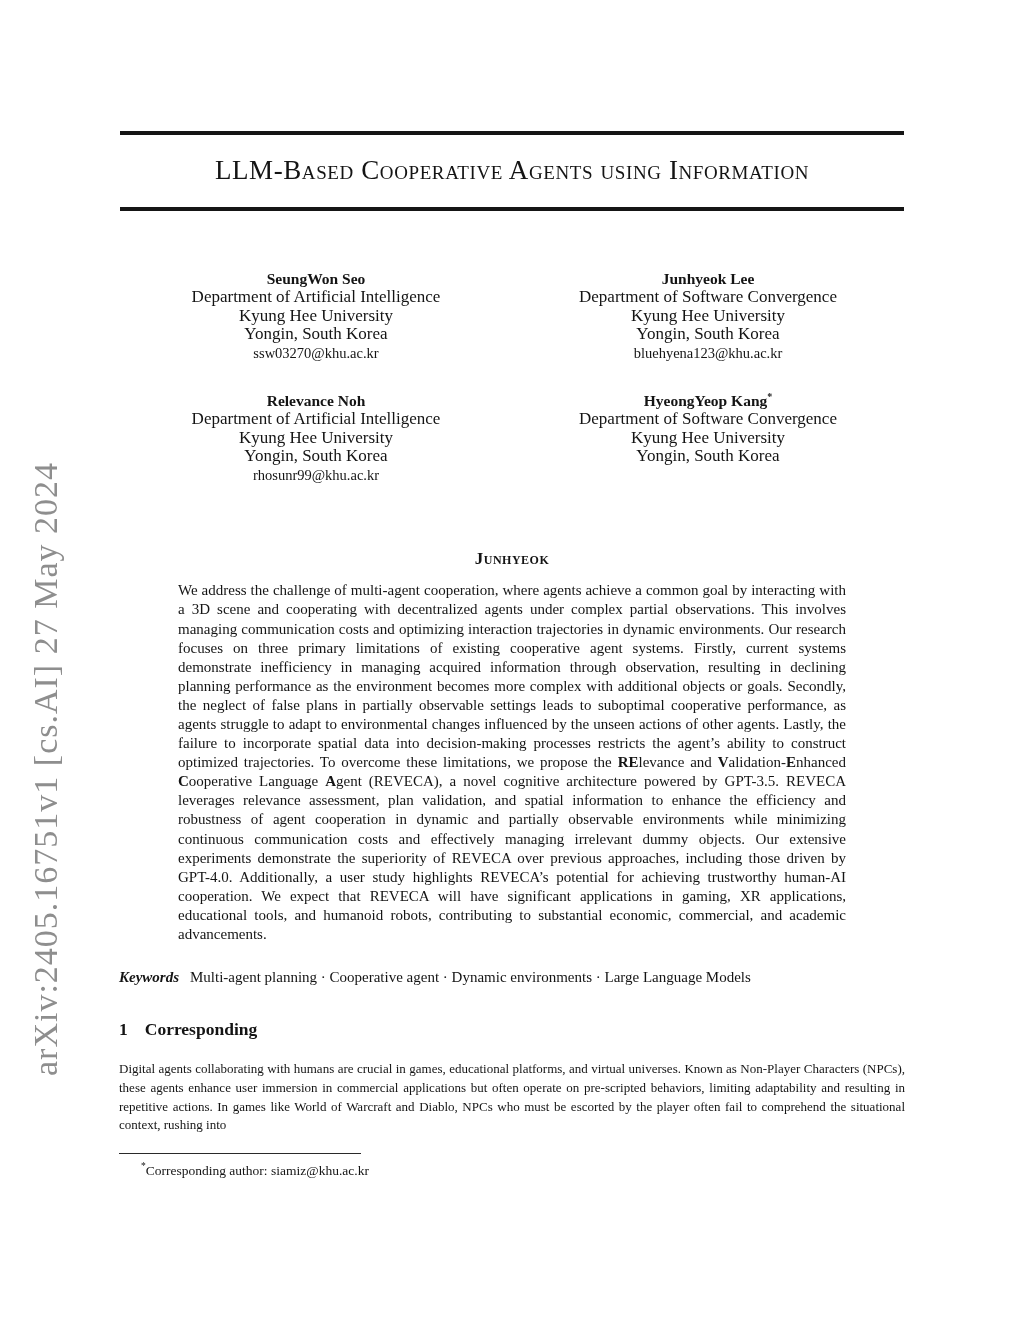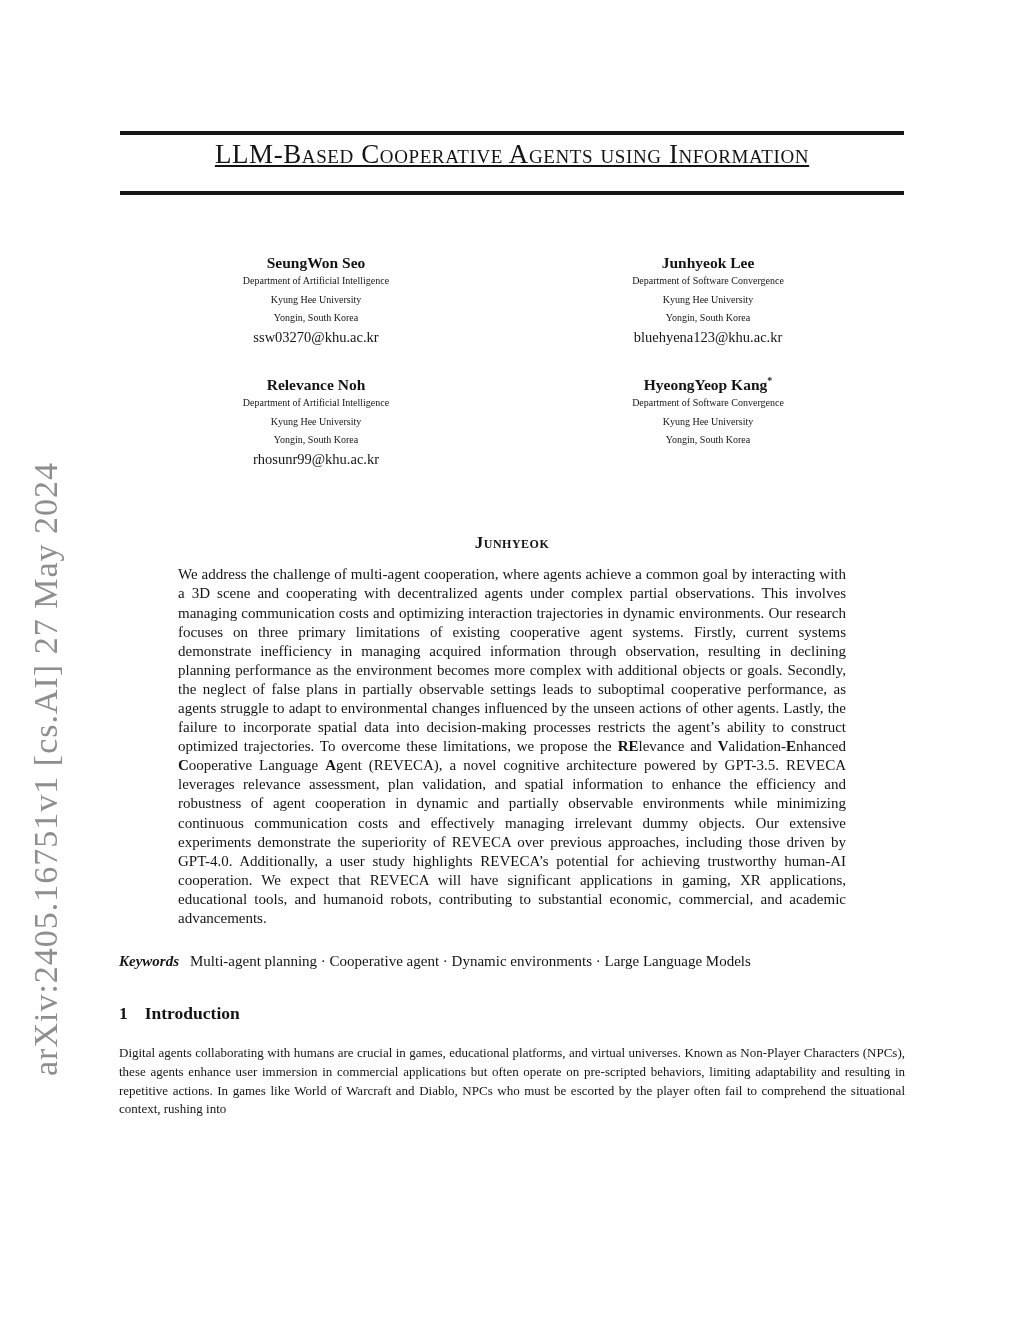--- a/index.html
+++ b/index.html
@@ -24,22 +24,21 @@
     font-size: 34px;
     letter-spacing: 1px;
     color: #8e8e8e;
   }
 
   
   .title-block {
     margin: 131px 120px 0 120px;
     border-top: 4px solid #151515;
     border-bottom: 4px solid #151515;
-    padding: 0 0 18px 0;
-    text-decoration: underline;
+    padding: 16px 0 18px 0;
   }
   .title {
     margin: 0;
     font-weight: normal;
     font-size: 27px;
     line-height: 38px;
     text-align: center;
     font-variant: small-caps;
     letter-spacing: 0.6px;
   }
@@ -48,21 +47,21 @@
   
   .authors {
     display: flex;
     flex-wrap: wrap;
     margin: 54px 120px 0 120px;
   }
   .author { width: 50%; text-align: center; box-sizing: border-box; }
   .author.row2 { margin-top: 24px; }
   .author-name { font-weight: bold; font-size: 15.5px; line-height: 19px; }
   .author-name sup { font-size: 10px; }
-  .author-line { font-size: 10px; line-height: 18.5px; }
+  .author-line { font-size: 17px; line-height: 18.5px; }
   .author-email {
     font-family: Liberation Serif, serif;
     font-size: 14.5px;
     line-height: 19.5px;
   }
 
   
   .abstract-heading {
     margin-top: 64px;
     text-align: center;
@@ -165,19 +164,25 @@
 
   <div class="abstract-heading">Junhyeok</div>
 
   <p class="abstract-body"><span>We address the challenge of multi-agent cooperation, where agents achieve a common goal by interacting with a 3D scene and cooperating with decentralized agents under complex partial observations. This involves managing communication costs and optimizing interaction trajectories in dynamic environments. Our research focuses on three primary limitations of existing cooperative agent systems. Firstly, current systems demonstrate inefficiency in managing acquired information through observation, resulting in declining planning performance as the environment becomes more complex with additional objects or goals. Secondly, the neglect of false plans in partially observable settings leads to suboptimal cooperative performance, as agents struggle to adapt to environmental changes influenced by the unseen actions of other agents. Lastly, the failure to incorporate spatial data into decision-making processes restricts the agent’s ability to construct optimized trajectories. To overcome these limitations, we propose the </span><span class="seg-bold">RE</span><span>levance and </span><span class="seg-bold">V</span><span>alidation-</span><span class="seg-bold">E</span><span>nhanced </span><span class="seg-bold">C</span><span>ooperative Language </span><span class="seg-bold">A</span><span>gent (REVECA), a novel cognitive architecture powered by GPT-3.5. REVECA leverages relevance assessment, plan validation, and spatial information to enhance the efficiency and robustness of agent cooperation in dynamic and partially observable environments while minimizing continuous communication costs and effectively managing irrelevant dummy objects. Our extensive experiments demonstrate the superiority of REVECA over previous approaches, including those driven by GPT-4.0. Additionally, a user study highlights REVECA’s potential for achieving trustworthy human-AI cooperation. We expect that REVECA will have significant applications in gaming, XR applications, educational tools, and humanoid robots, contributing to substantial economic, commercial, and academic advancements.</span></p>
 
   <p class="keywords">
     <span class="kw-label">Keywords</span><span>Multi-agent planning · Cooperative agent · Dynamic environments · Large Language Models</span>
   </p>
 
   <h2 class="section-heading">
-    <span class="section-number">1</span><span>Introduction</span>
+    <span class="section-number">1</span><span>Corresponding</span>
   </h2>
 
   <p class="intro">Digital agents collaborating with humans are crucial in games, educational platforms, and virtual universes. Known as Non-Player Characters (NPCs), these agents enhance user immersion in commercial applications but often operate on pre-scripted behaviors, limiting adaptability and resulting in repetitive actions. In games like World of Warcraft and Diablo, NPCs who must be escorted by the player often fail to comprehend the situational context, rushing into</p>
 
+  <div class="footnote-block">
+    <div class="footnote-rule"></div>
+    <p class="footnote">
+      <sup>*</sup><span>Corresponding author: siamiz@khu.ac.kr</span>
+    </p>
+  </div>
 
 </div>
 
 </body></html>

